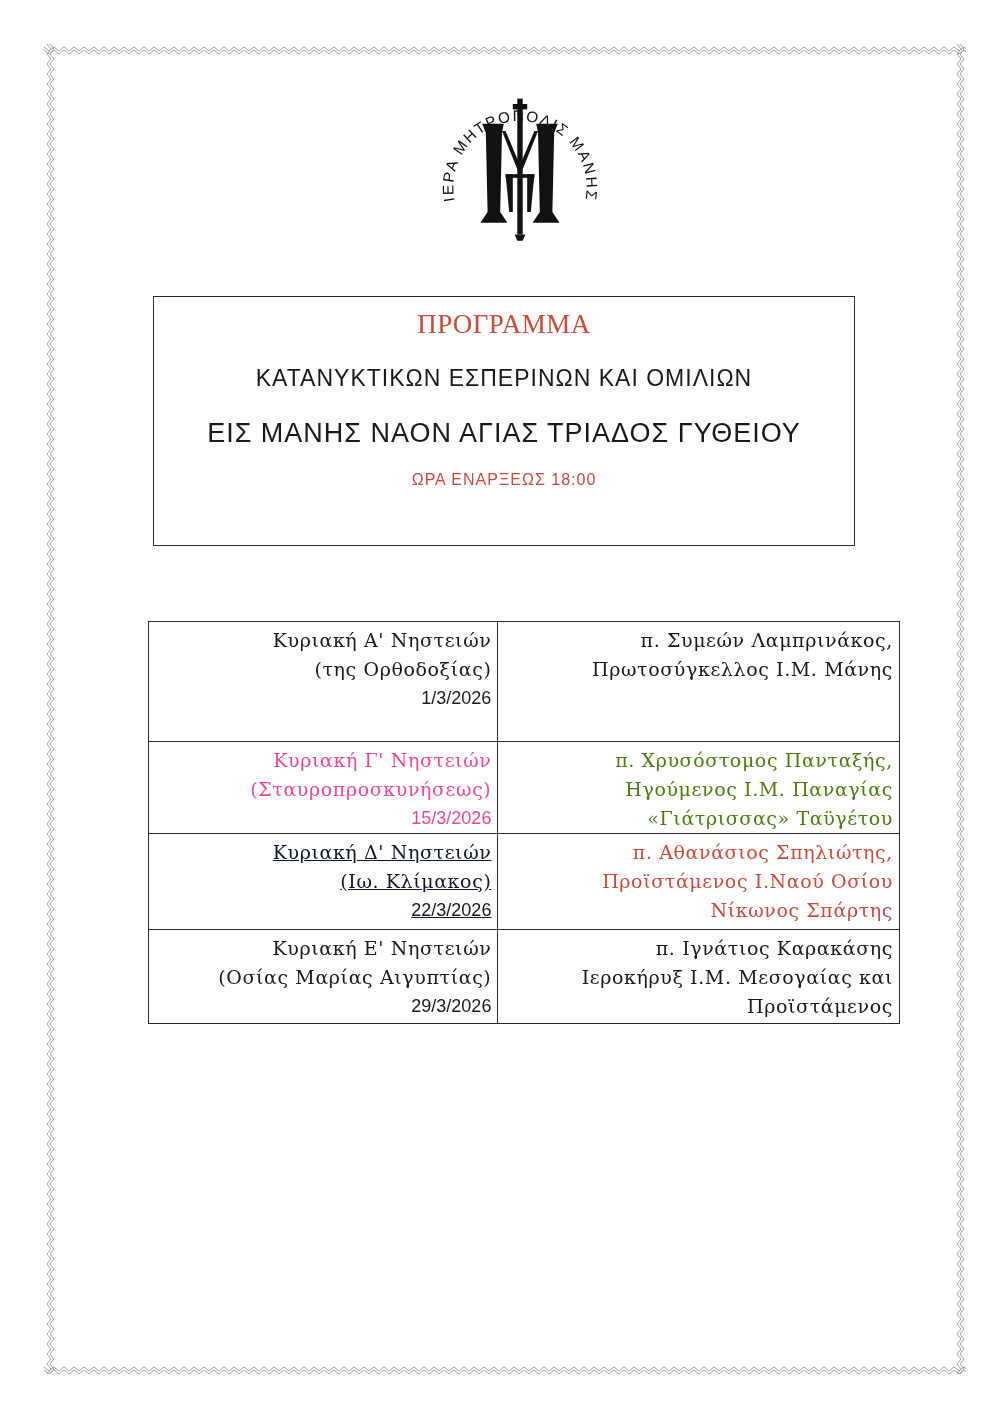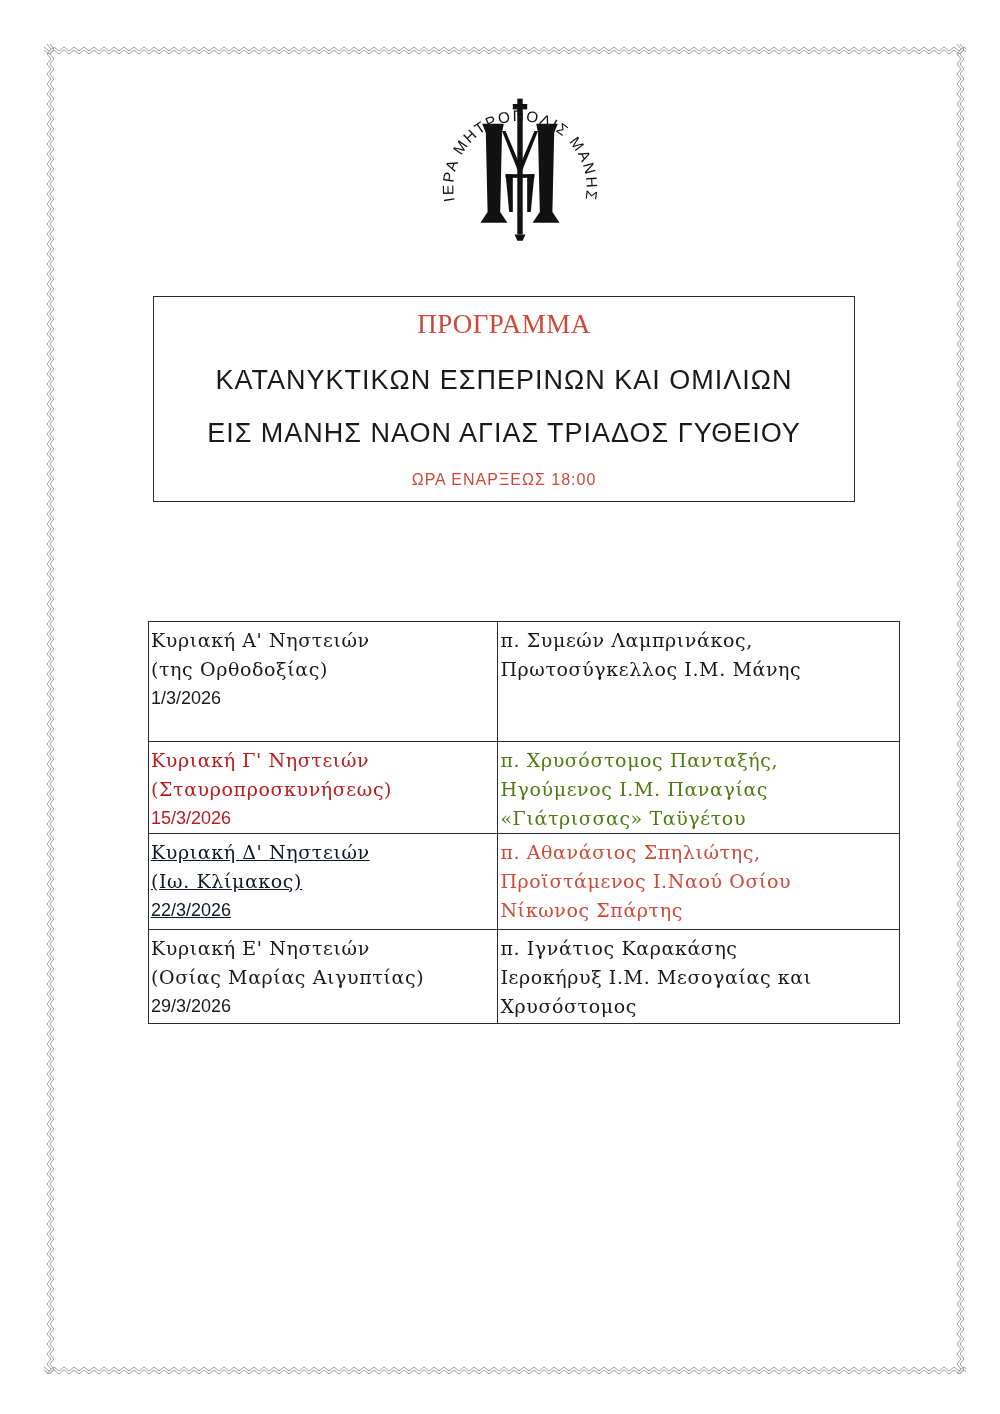--- a/index.html
+++ b/index.html
@@ -5,33 +5,33 @@
   html, body { margin: 0; padding: 0; background: #ffffff; }
   body { width: 1000px; height: 1414px; position: relative; overflow: hidden;
          font-family: "DejaVu Serif", serif; color: #1a1a1a; }
 
   .page-border { position: absolute; left: 44px; top: 44px; width: 922px; height: 1330px; }
   .page-border svg { width: 100%; height: 100%; display: block; }
 
   .logo { position: absolute; left: 430px; top: 68px; width: 180px; height: 180px; }
   .logo svg { width: 100%; height: 100%; display: block; }
 
-  .header-box { position: absolute; left: 153px; top: 296px; width: 702px; height: 206px;
+  .header-box { position: absolute; left: 153px; top: 296px; width: 702px; height: 250px;
                 border: 1.6px solid #2a2a2a; box-sizing: border-box; text-align: center; }
   .hdr-title { position: absolute; left: 0; right: 0; top: 12px; font-size: 27px;
                font-family: "Liberation Serif", serif; letter-spacing: 0.5px; }
-  .hdr-line1 { position: absolute; left: 0; right: 0; top: 68px; font-size: 27px;
+  .hdr-line1 { position: absolute; left: 0; right: 0; top: 68px; font-size: 23px;
                font-family: "Liberation Sans", sans-serif; letter-spacing: 1px; font-weight: normal; }
   .hdr-line2 { position: absolute; left: 0; right: 0; top: 121px; font-size: 27px;
                font-family: "Liberation Sans", sans-serif; letter-spacing: 1px; }
   .hdr-time { position: absolute; left: 0; right: 0; top: 174px; font-size: 16px;
               font-family: "Liberation Sans", sans-serif; letter-spacing: 1px; }
 
   .schedule { position: absolute; left: 148px; top: 621px; width: 752px; border-collapse: collapse; }
-  .schedule td { border: 1.4px solid #2a2a2a; vertical-align: top; text-align: left;
+  .schedule td { border: 1.4px solid #2a2a2a; vertical-align: top; text-align: right;
                  font-size: 19px; line-height: 29px; padding: 4px 6px 0 2px;
                  font-family: "DejaVu Serif", serif; letter-spacing: 0.6px; }
   .schedule td.col-day { width: 349px; }
   .schedule td.col-speaker { width: 403px; margin-left: 48px; }
   .schedule .date { font-family: "Liberation Sans", sans-serif; letter-spacing: 0; font-size: 18px; }
   .red { color: #cc4a3a; }
   .black { color: #1a1a1a; }
   .cell-line { display: block; white-space: nowrap; }
 </style>
 </head>
@@ -102,21 +102,21 @@
         <span class="cell-line">(της Ορθοδοξίας)</span>
         <span class="cell-line date">1/3/2026</span>
       </td>
       <td class="col-speaker black" style="color: rgb(26, 26, 26);">
         <span class="cell-line">π. Συμεών Λαμπρινάκος,</span>
         <span class="cell-line">Πρωτοσύγκελλος Ι.Μ. Μάνης</span>
         <span class="cell-line"></span>
       </td>
     </tr>
     <tr style="height:92px;">
-      <td class="col-day black" style="color: #b91c1c;">
+      <td class="col-day black" style="color: #ec4899;">
         <span class="cell-line">Κυριακή Γ' Νηστειών</span>
         <span class="cell-line">(Σταυροπροσκυνήσεως)</span>
         <span class="cell-line date">15/3/2026</span>
       </td>
       <td class="col-speaker black" style="color: #4d7c0f;">
         <span class="cell-line">π. Χρυσόστομος Πανταξής,</span>
         <span class="cell-line">Ηγούμενος Ι.Μ. Παναγίας</span>
         <span class="cell-line">«Γιάτρισσας» Ταϋγέτου</span>
       </td>
     </tr>
@@ -134,17 +134,17 @@
     </tr>
     <tr style="height:94px;">
       <td class="col-day black" style="color: rgb(26, 26, 26);">
         <span class="cell-line">Κυριακή Ε' Νηστειών</span>
         <span class="cell-line">(Οσίας Μαρίας Αιγυπτίας)</span>
         <span class="cell-line date">29/3/2026</span>
       </td>
       <td class="col-speaker black" style="color: rgb(26, 26, 26);">
         <span class="cell-line">π. Ιγνάτιος Καρακάσης</span>
         <span class="cell-line">Ιεροκήρυξ Ι.Μ. Μεσογαίας και</span>
-        <span class="cell-line">Χρυσόστομος</span>
+        <span class="cell-line">Προϊστάμενος</span>
       </td>
     </tr>
   </tbody>
 </table>
 
 </body></html>

